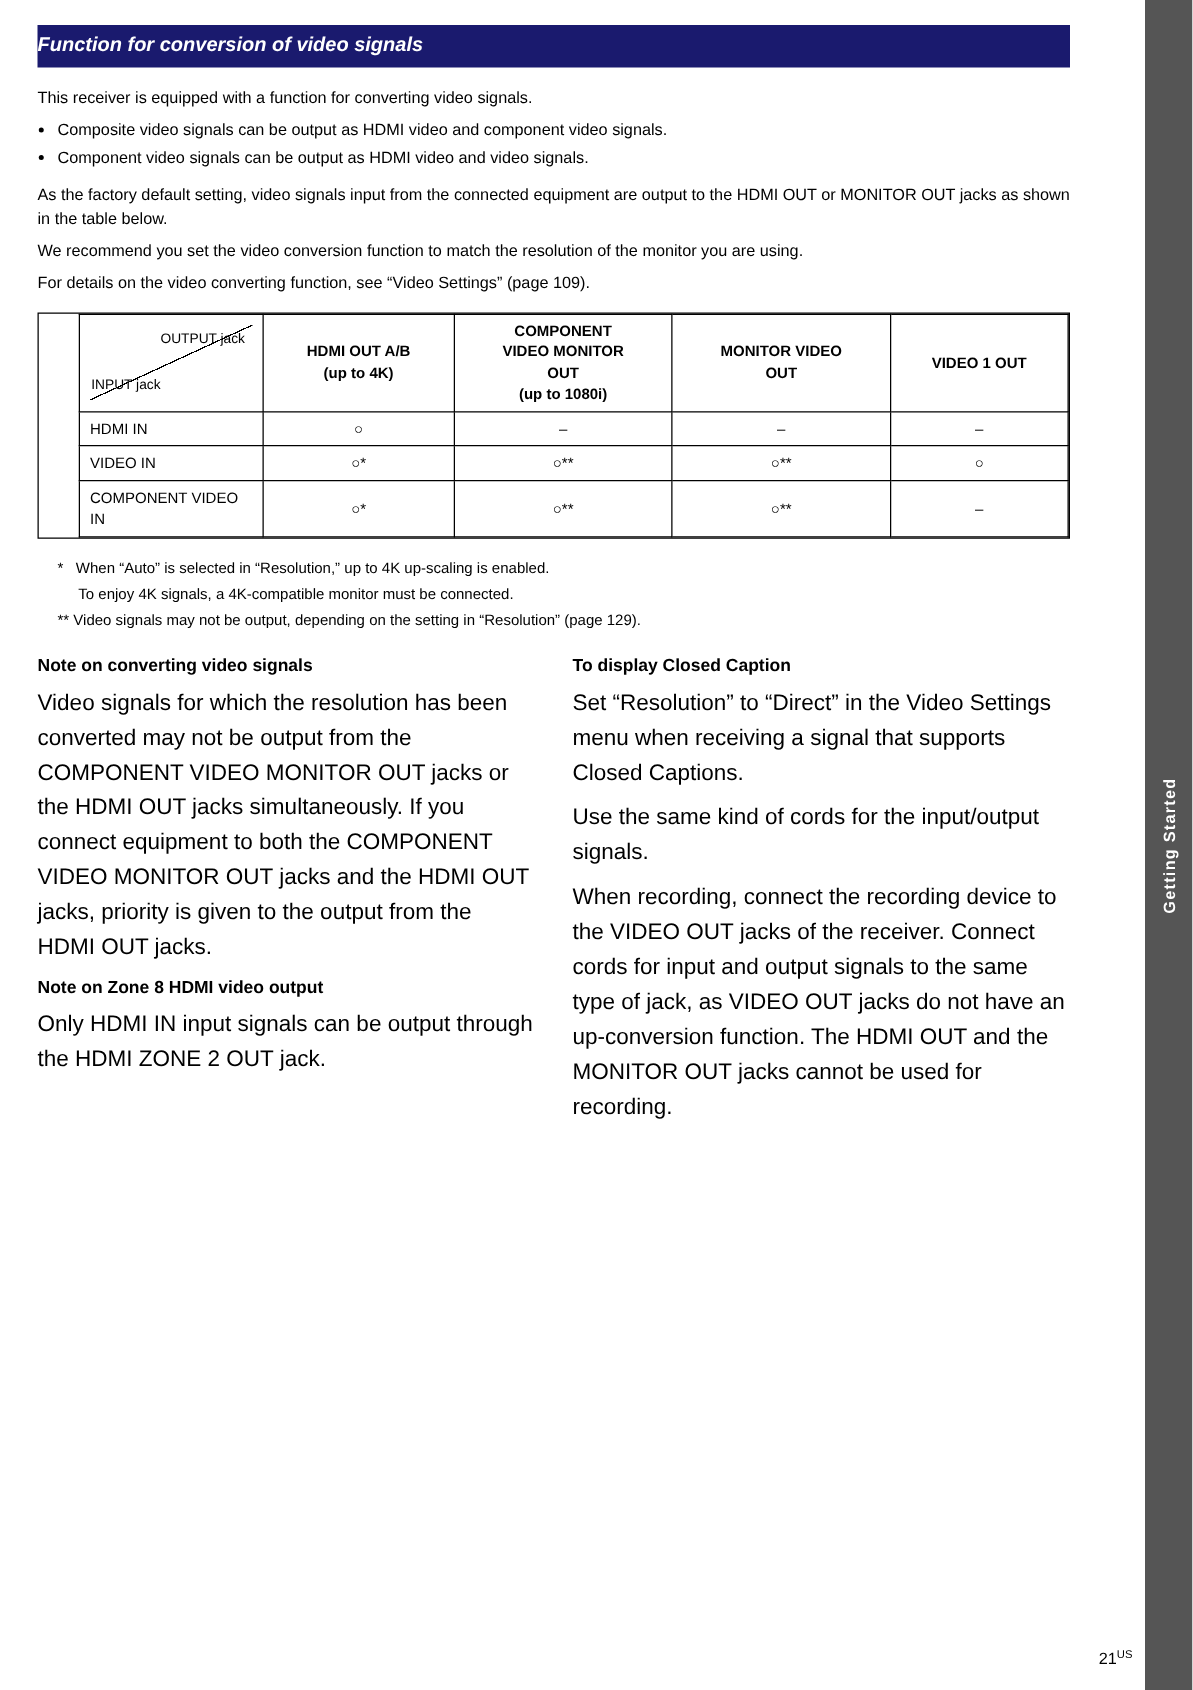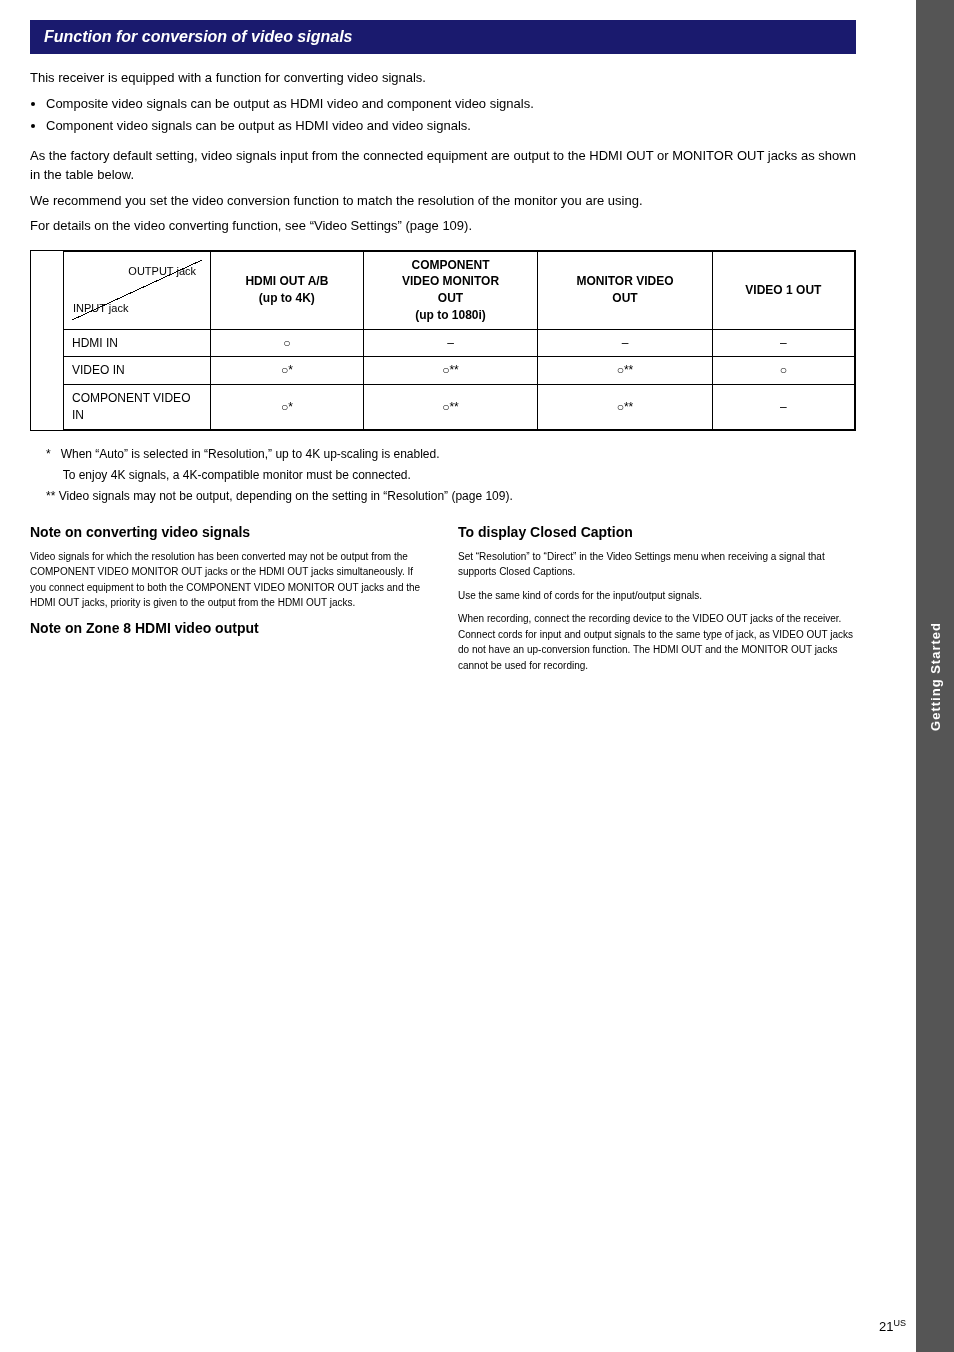--- a/index.html
+++ b/index.html
@@ -37,21 +37,21 @@
       writing-mode: vertical-rl;
       transform: rotate(180deg);
       letter-spacing: 1px;
       white-space: nowrap;
     }
     .section-title {
       background: #1a1a6e;
       color: #fff;
       font-size: 16px;
       font-weight: bold;
-      padding: 8px 14px;
+      padding: 8px 0;
       margin-bottom: 14px;
       font-style: italic;
     }
     .intro-text {
       margin-bottom: 6px;
       line-height: 1.5;
     }
     .bullet-list {
       margin-left: 16px;
       margin-bottom: 10px;
@@ -135,21 +135,21 @@
     .col-left, .col-right {
       flex: 1;
     }
     .sub-heading {
       font-size: 14px;
       font-weight: bold;
       margin-bottom: 7px;
       line-height: 1.35;
     }
     .body-text {
-      font-size: 10px;
+      font-size: 18px;
       line-height: 1.55;
       margin-bottom: 8px;
     }
     .page-number {
       position: absolute;
       bottom: 18px;
       right: 48px;
       font-size: 13px;
     }
     .page-num-sup {
@@ -215,30 +215,31 @@
       </table>
     </div>
 
     <div class="asterisk-note">
       <span>*&nbsp;&nbsp;&nbsp;</span><span>When “Auto” is selected in “Resolution,” up to 4K up-scaling is enabled.</span>
     </div>
     <div class="asterisk-note">
       &nbsp;&nbsp;&nbsp;&nbsp;&nbsp;<span>To enjoy 4K signals, a 4K-compatible monitor must be connected.</span>
     </div>
     <div class="asterisk-note">
-      <span>**&nbsp;</span><span>Video signals may not be output, depending on the setting in “Resolution” (page 109).</span>
+      <span>**&nbsp;</span><span>Video signals may not be output, depending on the setting in “Resolution” (page 129).</span>
     </div>
 
     <div class="two-col">
 
       <div class="col-left">
         <div class="sub-heading">Note on converting video signals</div>
         <p class="body-text">Video signals for which the resolution has been converted may not be output from the COMPONENT VIDEO MONITOR OUT jacks or the HDMI OUT jacks simultaneously. If you connect equipment to both the COMPONENT VIDEO MONITOR OUT jacks and the HDMI OUT jacks, priority is given to the output from the HDMI OUT jacks.</p>
 
         <div class="sub-heading">Note on Zone 8 HDMI video output</div>
+        <p class="body-text">Only HDMI IN input signals can be output through the HDMI ZONE 2 OUT jack.</p>
       </div>
 
       <div class="col-right">
         <div class="sub-heading">To display Closed Caption</div>
         <p class="body-text">Set “Resolution” to “Direct” in the Video Settings menu when receiving a signal that supports Closed Captions.</p>
         <p class="body-text">Use the same kind of cords for the input/output signals.</p>
 
         <p class="body-text">When recording, connect the recording device to the VIDEO OUT jacks of the receiver. Connect cords for input and output signals to the same type of jack, as VIDEO OUT jacks do not have an up-conversion function. The HDMI OUT and the MONITOR OUT jacks cannot be used for recording.</p>
       </div>
     </div>

